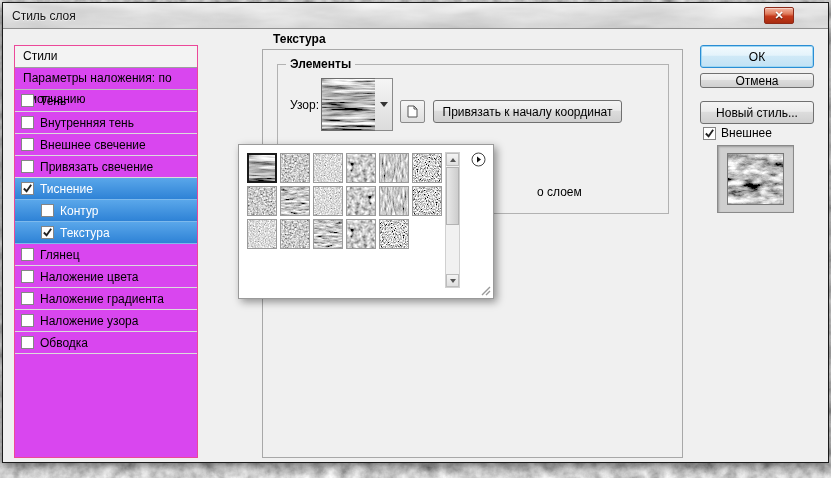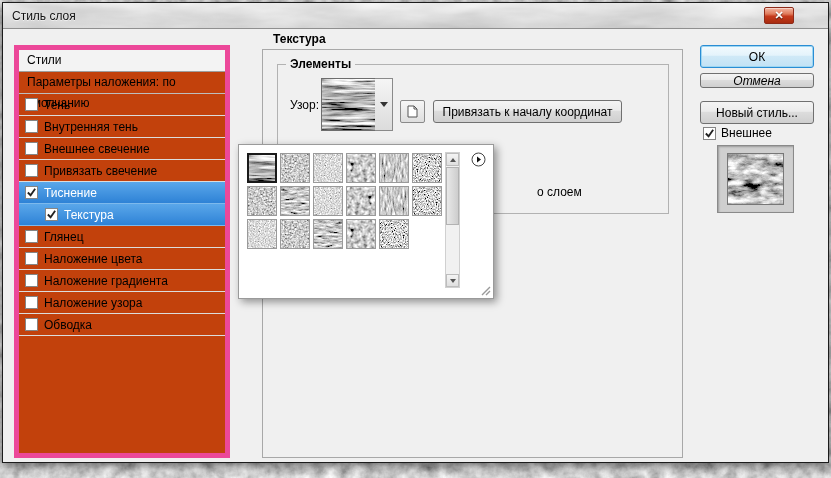--- a/index.html
+++ b/index.html
@@ -22,22 +22,22 @@
               text-shadow:0 1px 0 rgba(255,255,255,.6); }
   .close-btn { position:absolute; right:34px; top:4px; width:30px; height:17px;
                border:1px solid #8e2a19; border-radius:2px;
                background:linear-gradient(#f2b5a2,#e07a5a 40%,#c53a1c 55%,#a82c10);
                box-shadow:inset 0 1px 0 rgba(255,255,255,.45);
                display:flex; align-items:center; justify-content:center; cursor:pointer; }
   .close-x { color:#fff; font-size:11px; font-weight:bold; line-height:1;
              text-shadow:0 1px 1px rgba(0,0,0,.6); }
 
   
-  .styles-panel { position:absolute; left:11px; top:42px; width:216px; height:413px;
-                  background:#c2410c; border:5px solid #ec4899; overflow:hidden; }
+  .styles-panel { position:absolute; left:11px; top:42px; width:184px; height:413px;
+                  background:#d946ef; border:1px solid #ec4899; overflow:hidden; }
   .sp-header { height:22px; line-height:21px; padding-left:8px;
                border-bottom:1px solid #9e9e9e; background:#f3f3f3; }
   .sp-blend  { height:22px; line-height:21px; padding-left:8px;
                border-bottom:1px solid #bdbdbd; }
   .s-row { height:22px; display:flex; align-items:center; gap:6px; padding-left:6px;
            border-bottom:1px solid #dcdcdc; cursor:pointer; }
   .s-row.indent { padding-left:26px; }
   .s-row.sel { background:linear-gradient(#5aa7ea,#2e82d6); color:#fff;
                border-bottom-color:#7db9ec; }
   .cb { width:13px; height:13px; background:#fff; border:1px solid #858585;
@@ -70,21 +70,21 @@
 
   
   .btn { border:1px solid #707070; border-radius:3px;
          background:linear-gradient(#f4f4f4,#ebebeb 45%,#dddddd 46%,#cfcfcf);
          font-family:"Liberation Sans",sans-serif; font-size:12px; color:#000;
          display:flex; align-items:center; justify-content:center; cursor:pointer; }
   .btn.default { border:1px solid #2a8dd4; box-shadow:inset 0 0 0 1px #9ed6f2;
                  background:linear-gradient(#f2fafe,#e4f3fb 45%,#d0e9f7 46%,#c2e2f5); }
 
   .ok-btn     { position:absolute; left:697px; top:42px; width:114px; height:23px; }
-  .cancel-btn { position:absolute; left:697px; top:70px; width:114px; height:15px;font-style:italic; }
+  .cancel-btn { position:absolute; left:697px; top:70px; width:114px; height:15px; }
   .newstyle-btn { position:absolute; left:697px; top:98px; width:114px; height:23px; }
   .preview-row { position:absolute; left:700px; top:123px; display:flex;
                  align-items:center; gap:5px; }
   .preview-box { position:absolute; left:714px; top:142px; width:77px; height:68px;
                  border:1px solid #8a8a8a; background:#cfcfcf;
                  box-shadow:inset 1px 1px 2px rgba(0,0,0,.25);
                  display:flex; align-items:center; justify-content:center; }
   .preview-box .ptex { width:57px; height:52px; position:relative; overflow:hidden;
                        border:1px solid #777; background:#888; }
 
@@ -242,20 +242,24 @@
       </div>
       <div class="s-row sel">
         <span class="cb">
           <svg viewBox="0 0 12 12">
               <path d="M2 6 L5 9 L10 2" fill="none" stroke="#222" stroke-width="2"></path>
             </svg>
         </span>
         <span>Тиснение</span>
       </div>
       <div class="s-row sel indent">
+        <span class="cb"></span>
+        <span>Контур</span>
+      </div>
+      <div class="s-row sel indent">
         <span class="cb">
           <svg viewBox="0 0 12 12">
               <path d="M2 6 L5 9 L10 2" fill="none" stroke="#222" stroke-width="2"></path>
             </svg>
         </span>
         <span>Текстура</span>
       </div>
       <div class="s-row">
         <span class="cb"></span>
         <span>Глянец</span>

